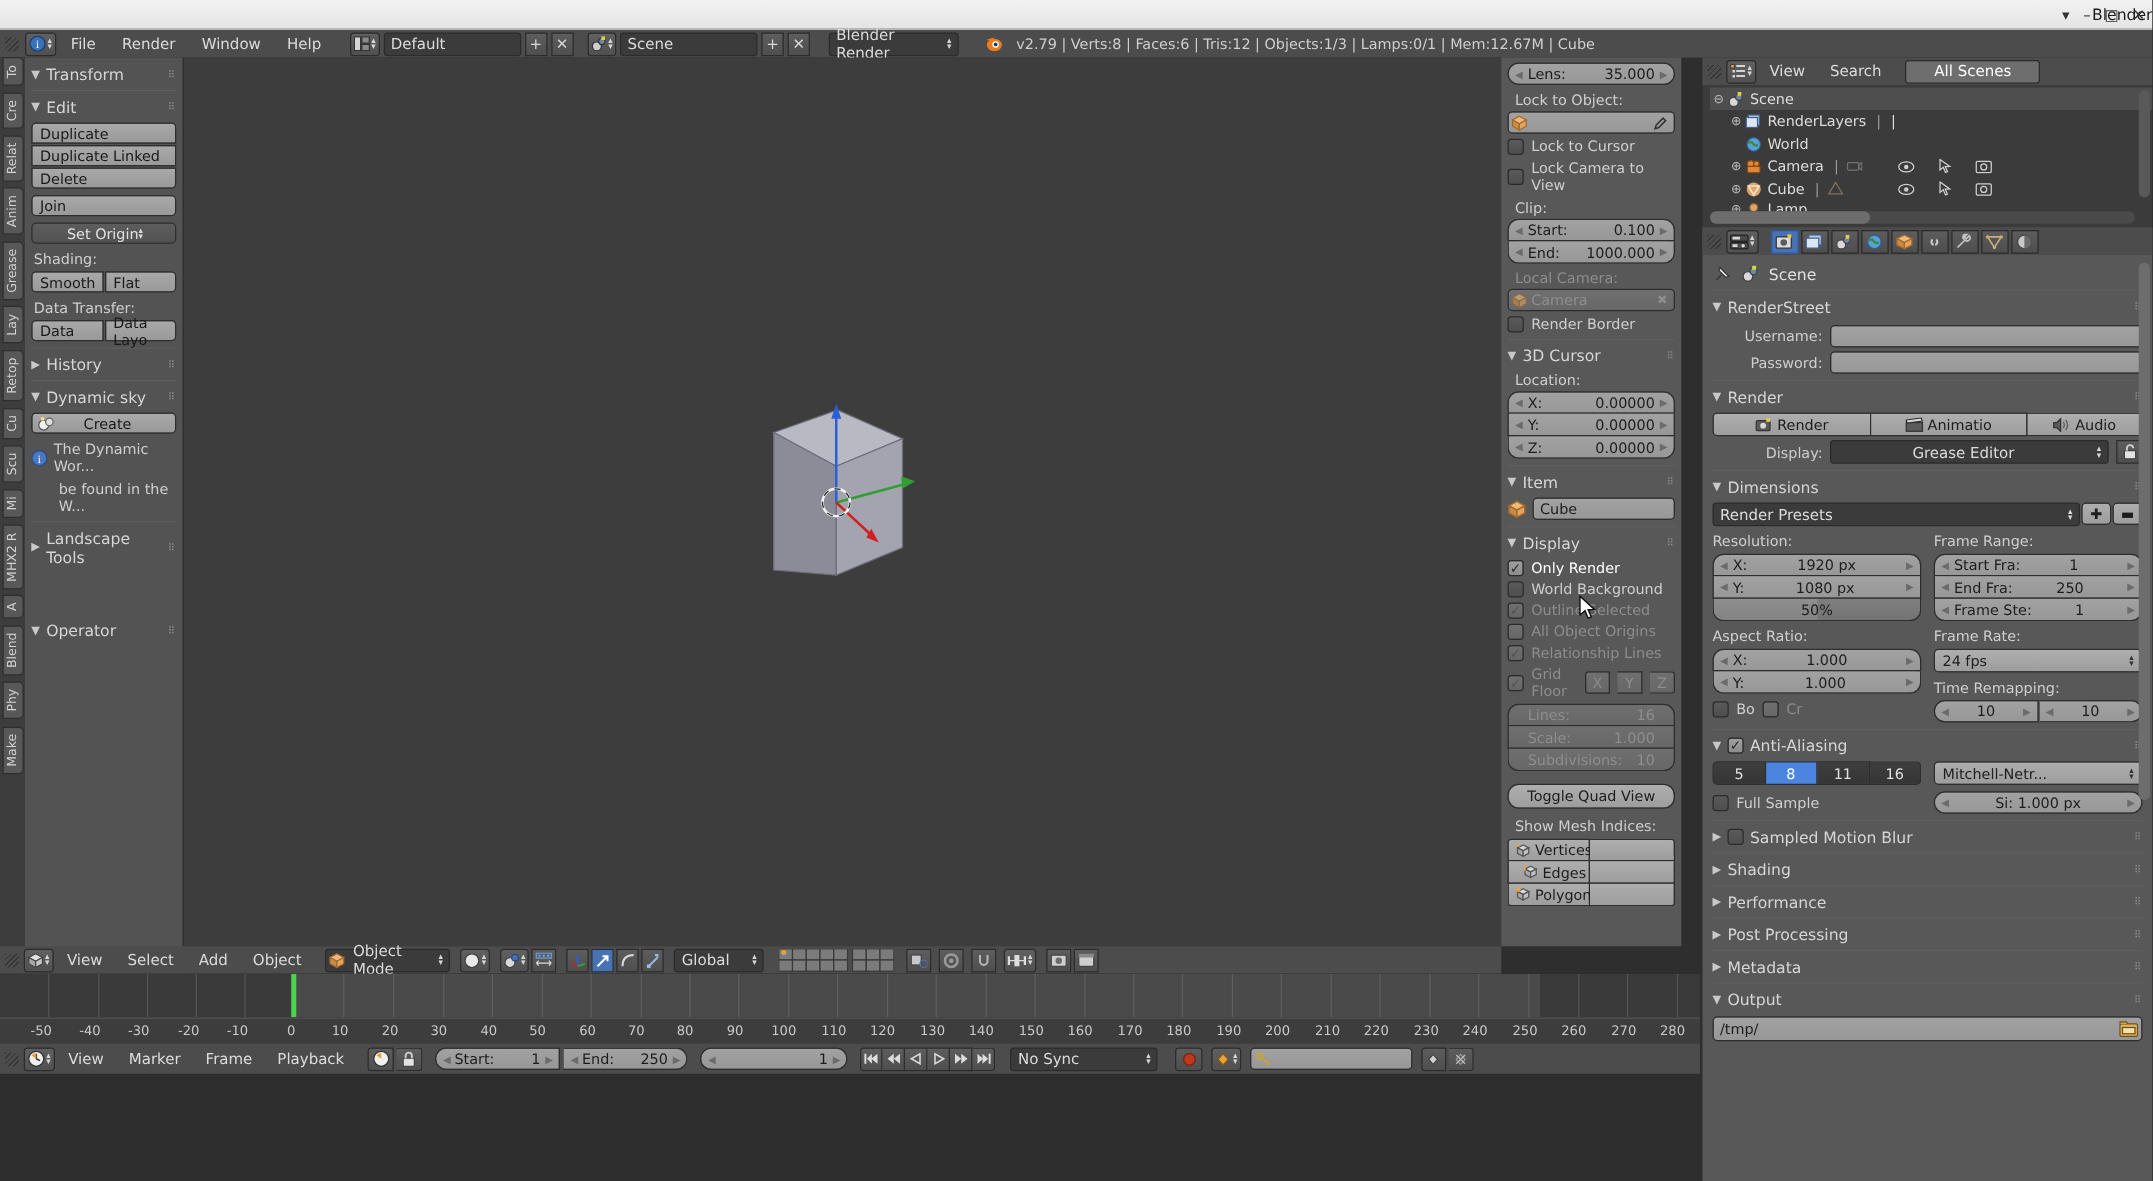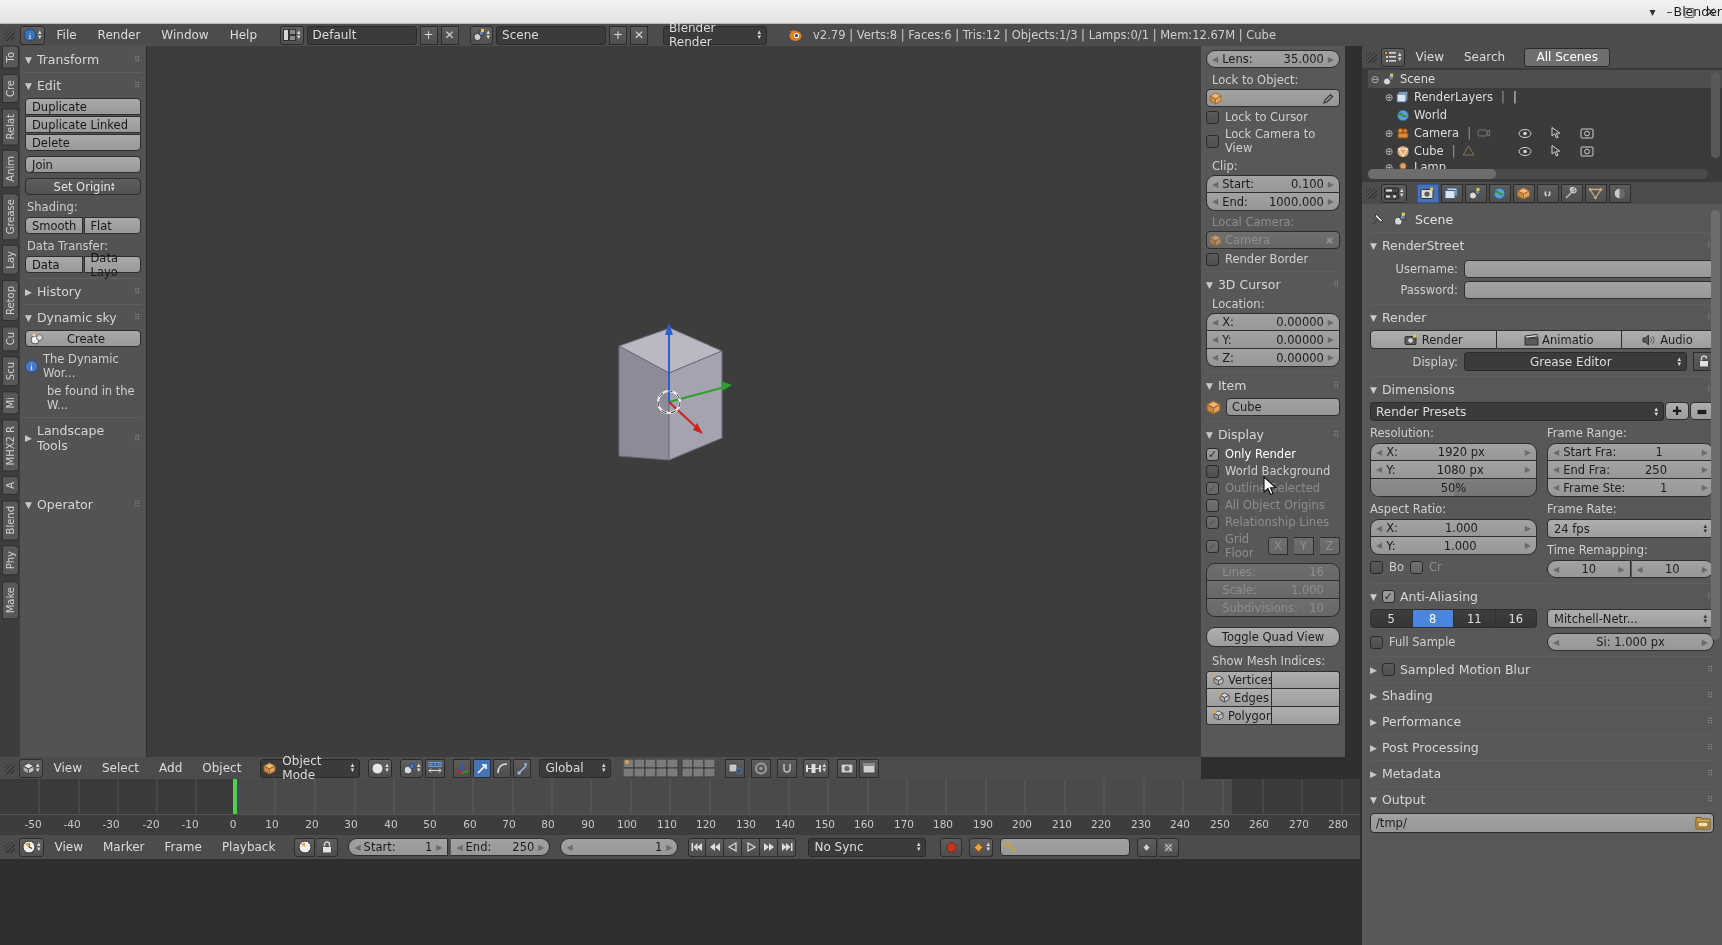--- a/index.html
+++ b/index.html
@@ -879,21 +879,21 @@
             <rect x="5" y="1" width="7" height="1.6" fill="#d4d4d4"></rect>
             <rect x="2" y="5" width="2" height="2" fill="#d4d4d4"></rect>
             <rect x="5" y="5" width="7" height="1.6" fill="#d4d4d4"></rect>
             <rect x="2" y="9" width="2" height="2" fill="#d4d4d4"></rect>
             <rect x="5" y="9" width="7" height="1.6" fill="#d4d4d4"></rect>
           </svg>
         <span class="spin">▴<br>▾</span>
       </div>
       <span class="menu">View</span>
       <span class="menu">Search</span>
-      <div class="drop" style="margin-left:8px;background:#6e6e6e;width:86px;justify-content:center;color:#fff;">
+      <div class="drop" style="margin-left:8px;background:#6e6e6e;width:108px;justify-content:center;color:#fff;">
         <span>All Scenes</span>
       </div>
     </div>
     <div style="padding:2px 0 0 6px;">
       <div class="out-row" style="background:#4e4e4e;">
         <span style="width:14px;text-align:center;color:#bbb;font-size:10px;">⊖</span>
         <span style="margin-right:4px;">
             <svg width="14" height="13" viewBox="0 0 13 13">
               <circle cx="4.5" cy="8.5" r="3.6" fill="#d8d8d8" stroke="#444"></circle>
               <circle cx="8.6" cy="4.6" r="2.6" fill="#6e86ad" stroke="#444"></circle>

